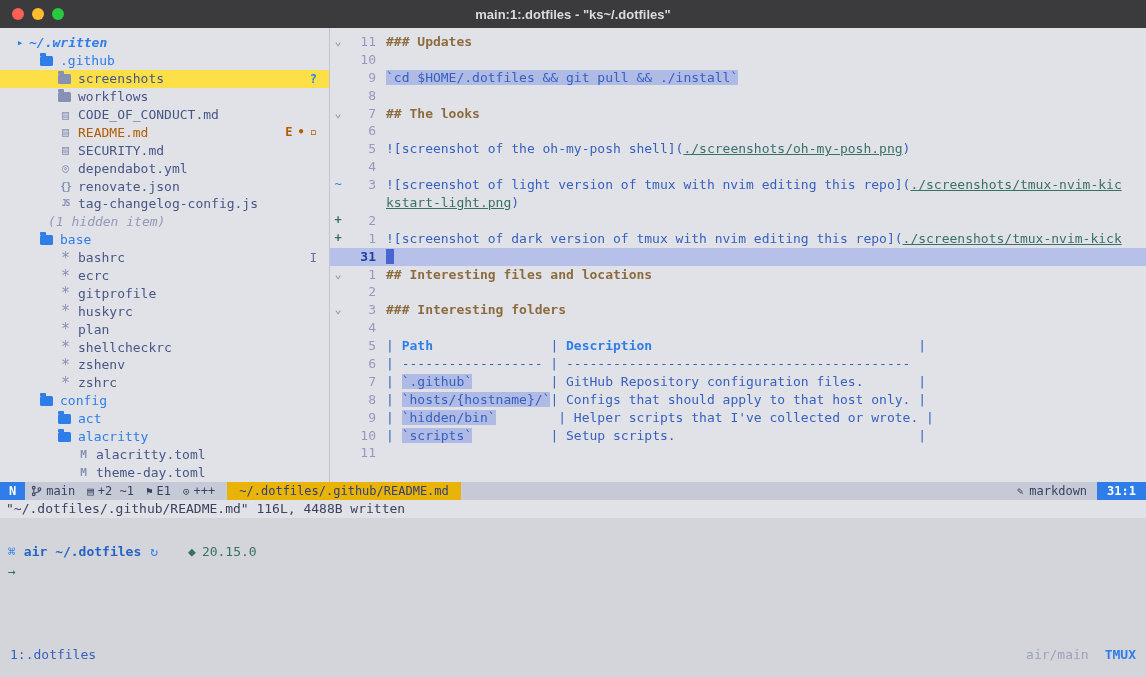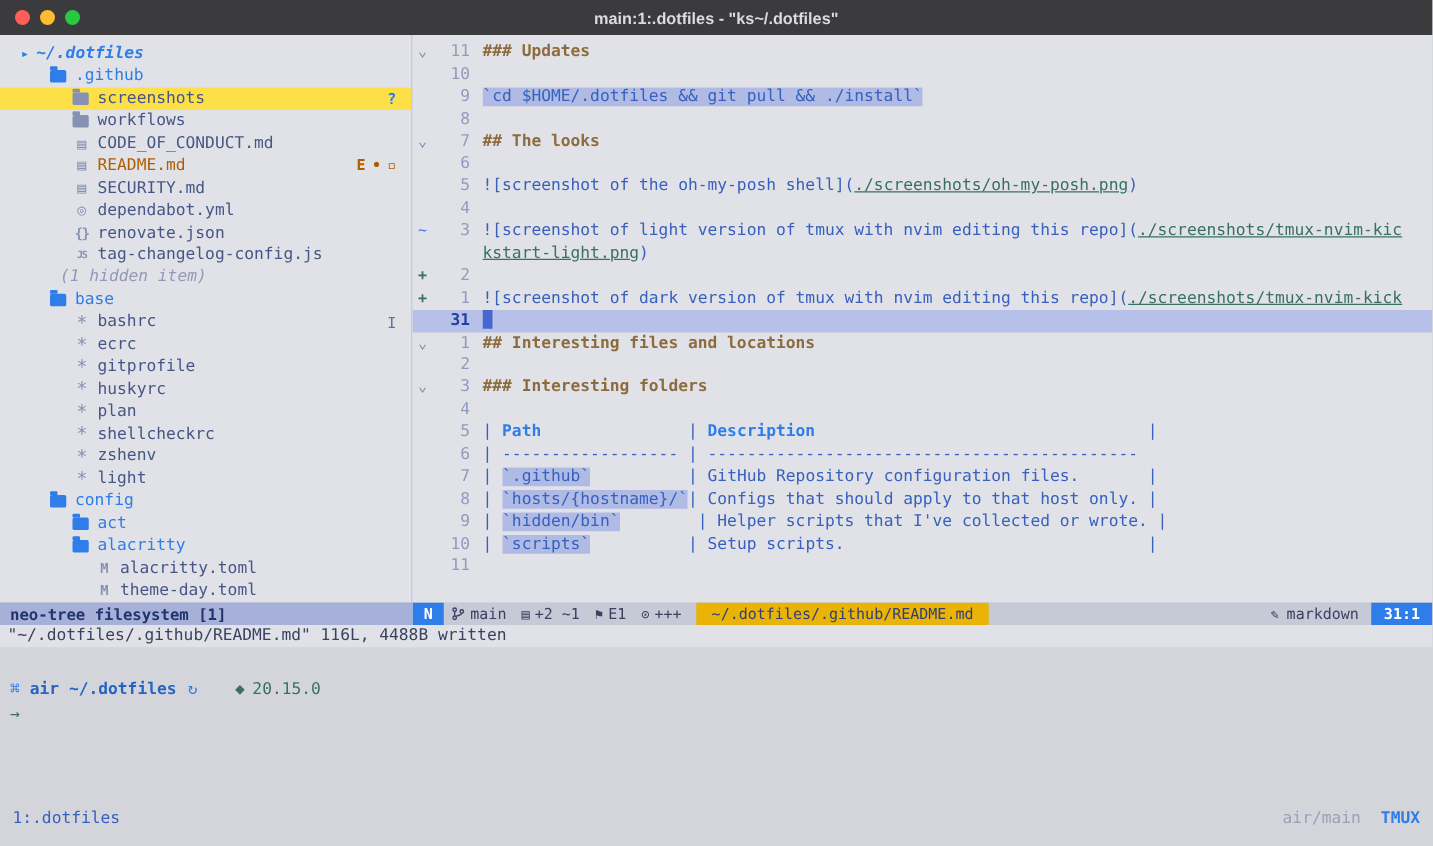--- a/index.html
+++ b/index.html
@@ -102,21 +102,21 @@
       <span class="light l-green"></span>
     </div>
     <span>main:1:.dotfiles - "ks~/.dotfiles"</span>
   </div>
 
   <div class="main">
     <div class="sidebar">
       <div id="file-tree">
           <div class="titem" style="padding-left: 14px;">
             <span class="gico root">▸</span>
-            <span class="lab lab-root">~/.dotfiles</span>
+            <span class="lab lab-root">~/.written</span>
           </div>
           <div class="titem" style="padding-left: 40px;">
             <span class="fico fblue"></span>
             <span class="lab lab-dir">.github</span>
           </div>
           <div class="titem sel" style="padding-left: 58px;">
             <span class="fico fgray"></span>
             <span class="lab lab-file">screenshots</span>
             <span class="badges">
               <span class="bdg bc-blue">?</span>
@@ -188,21 +188,21 @@
           <div class="titem" style="padding-left: 58px;">
             <span class="gico asterisk">*</span>
             <span class="lab lab-file">shellcheckrc</span>
           </div>
           <div class="titem" style="padding-left: 58px;">
             <span class="gico asterisk">*</span>
             <span class="lab lab-file">zshenv</span>
           </div>
           <div class="titem" style="padding-left: 58px;">
             <span class="gico asterisk">*</span>
-            <span class="lab lab-file">light</span>
+            <span class="lab lab-file">zshrc</span>
           </div>
           <div class="titem" style="padding-left: 40px;">
             <span class="fico fblue"></span>
             <span class="lab lab-dir">config</span>
           </div>
           <div class="titem" style="padding-left: 58px;">
             <span class="fico fblue"></span>
             <span class="lab lab-dir">act</span>
           </div>
           <div class="titem" style="padding-left: 58px;">
@@ -339,23 +339,20 @@
           <div class="eline">
             <span class="gmark "></span>
             <span class="gnum">11</span>
             <span class="etext"></span>
           </div>
         </div>
     </div>
   </div>
 
   <div class="statusrow">
-    <div class="neotree-status">
-      <span>neo-tree filesystem [1]</span>
-    </div>
     <div class="lualine">
       <span class="sl-mode">N</span>
       <span class="sl-item">
         <svg width="11" height="12" viewBox="0 0 12 12" aria-hidden="true">
           <circle cx="3" cy="2.5" r="1.5" fill="none" stroke="#3b4261" stroke-width="1.2"></circle>
           <circle cx="3" cy="9.5" r="1.5" fill="none" stroke="#3b4261" stroke-width="1.2"></circle>
           <circle cx="9.2" cy="4" r="1.5" fill="none" stroke="#3b4261" stroke-width="1.2"></circle>
           <path d="M3 4v4 M9.2 5.6c0 1.8-3.2 1.4-4.6 2.6" fill="none" stroke="#3b4261" stroke-width="1.2"></path>
         </svg>
         <span>main</span>

